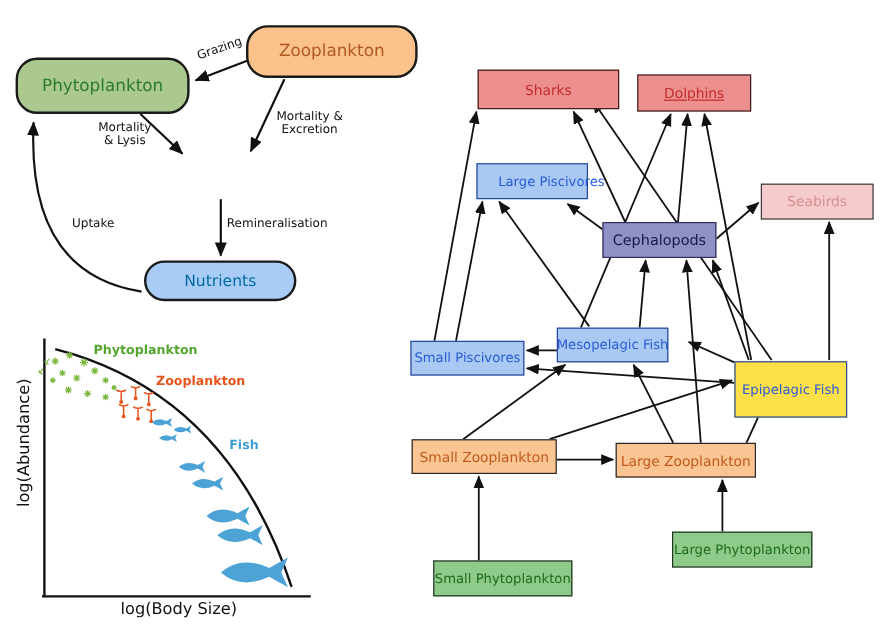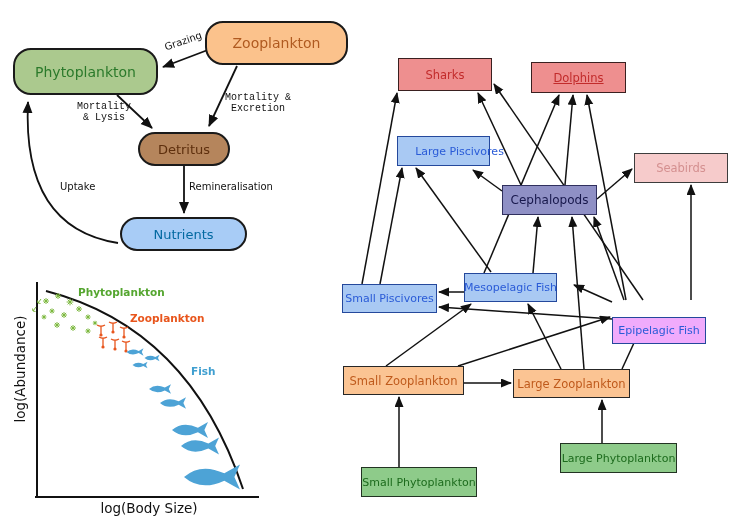--- a/index.html
+++ b/index.html
@@ -15,21 +15,21 @@
   .fw-node{
     position:absolute;z-index:2;display:flex;align-items:center;justify-content:center;
     border:1.5px solid #222;box-sizing:border-box;font-size:11px;white-space:nowrap;
   }
   .pill{
     position:absolute;z-index:2;display:flex;align-items:center;justify-content:center;
     border:2px solid #1a1a1a;border-radius:18px;box-sizing:border-box;
     font-size:14px;white-space:nowrap;
   }
   .nc-label{position:absolute;z-index:3;color:#111;font-size:10px;line-height:11px;white-space:nowrap;}
-  .nc-label.center{text-align:center;font-family:Liberation Mono, monospace;}
+  .nc-label.center{text-align:center;}
   .ss-label{position:absolute;z-index:3;font-weight:bold;font-size:10.5px;white-space:nowrap;}
   .ss-axis-label{position:absolute;z-index:3;color:#111;font-size:13.5px;white-space:nowrap;}
 </style>
 </head>
 <body>
 
 <div id="canvas">
 
   <svg id="edge-layer" viewBox="0 0 743 527">
     <defs>
@@ -132,23 +132,20 @@
         </g>
     </g>
   </svg>
 
   <div class="pill" style="left:13px;top:48px;width:145px;height:47px;background:#abc98e;color:#2b7a2b;">
     <span>Phytoplankton</span>
   </div>
   <div class="pill" style="left:205px;top:21px;width:143px;height:44px;background:#fbc28c;color:#b05a20;">
     <span>Zooplankton</span>
   </div>
-  <div class="pill" style="left:138px;top:132px;width:92px;height:34px;background:#b5855c;color:#5e2f0d;font-size:13px;">
-    <span>Detritus</span>
-  </div>
   <div class="pill" style="left:120px;top:217px;width:127px;height:34px;background:#a8ccf6;color:#0369a1;font-size:13px;">
     <span>Nutrients</span>
   </div>
 
   <div class="nc-label" style="left:163px;top:42px;transform:rotate(-19deg);transform-origin:left top;">Grazing</div>
   <div class="nc-label center" style="left:75px;top:101px;width:58px;">
     <span>Mortality</span><br>
     <span>&amp; Lysis</span>
   </div>
   <div class="nc-label center" style="left:224px;top:92px;width:68px;">
@@ -158,42 +155,42 @@
   <div class="nc-label" style="left:189px;top:181px;">Remineralisation</div>
   <div class="nc-label" style="left:60px;top:181px;">Uptake</div>
 
   <div class="ss-label" style="left:78px;top:286px;color:#55a630;">Phytoplankton</div>
   <div class="ss-label" style="left:130px;top:312px;color:#e8551c;">Zooplankton</div>
   <div class="ss-label" style="left:191px;top:365px;color:#3f9fd0;">Fish</div>
   <div class="ss-axis-label" style="left:12px;top:455px;width:172px;text-align:center;transform:rotate(-90deg);transform-origin:0 0;">log(Abundance)</div>
   <div class="ss-axis-label" style="left:88px;top:500px;width:122px;text-align:center;">log(Body Size)</div>
 
   <div id="fw-nodes">
-      <div class="fw-node" style="left: 398px; top: 58px; width: 94px; height: 33px; background: rgb(238, 143, 143); border-color: rgb(58, 32, 32); color: rgb(194, 43, 43); font-size: 11.5px;">
+      <div class="fw-node" style="left: 398px; top: 58px; width: 118px; height: 33px; background: rgb(238, 143, 143); border-color: rgb(58, 32, 32); color: rgb(194, 43, 43); font-size: 11.5px;">
         <span>Sharks</span>
       </div>
       <div class="fw-node" style="left: 531px; top: 62px; width: 95px; height: 31px; background: rgb(238, 143, 143); border-color: rgb(58, 32, 32); color: rgb(194, 43, 43); font-size: 11.5px; text-decoration: underline;">
         <span>Dolphins</span>
       </div>
       <div class="fw-node" style="left: 397px; top: 136px; width: 93px; height: 30px; background: rgb(169, 201, 243); border-color: rgb(36, 72, 156); color: rgb(42, 91, 215); font-size: 11px; padding-left: 32px;">
         <span>Large Piscivores</span>
       </div>
       <div class="fw-node" style="left: 634px; top: 153px; width: 94px; height: 30px; background: rgb(246, 203, 203); border-color: rgb(61, 61, 61); color: rgb(212, 144, 144); font-size: 11.5px;">
         <span>Seabirds</span>
       </div>
       <div class="fw-node" style="left: 502px; top: 185px; width: 95px; height: 30px; background: rgb(143, 144, 197); border-color: rgb(48, 48, 94); color: rgb(23, 23, 75); font-size: 12px;">
         <span>Cephalopods</span>
       </div>
       <div class="fw-node" style="left: 342px; top: 284px; width: 95px; height: 29px; background: rgb(169, 201, 243); border-color: rgb(36, 72, 156); color: rgb(42, 91, 215); font-size: 11px;">
         <span>Small Piscivores</span>
       </div>
       <div class="fw-node" style="left: 464px; top: 273px; width: 93px; height: 29px; background: rgb(169, 201, 243); border-color: rgb(36, 72, 156); color: rgb(42, 91, 215); font-size: 11px;">
         <span>Mesopelagic Fish</span>
       </div>
-      <div class="fw-node" style="left: 612px; top: 301px; width: 94px; height: 27px; background: #f0abfc; border-color: rgb(36, 72, 156); color: rgb(42, 91, 215); font-size: 11px; margin-top: 16px;">
+      <div class="fw-node" style="left: 612px; top: 301px; width: 94px; height: 47px; background: #fde047; border-color: rgb(36, 72, 156); color: rgb(42, 91, 215); font-size: 11px;">
         <span>Epipelagic Fish</span>
       </div>
       <div class="fw-node" style="left: 343px; top: 366px; width: 121px; height: 29px; background: rgb(251, 196, 147); border-color: rgb(38, 38, 38); color: rgb(191, 90, 28); font-size: 11.5px; text-align: right;">
         <span>Small Zooplankton</span>
       </div>
       <div class="fw-node" style="left: 513px; top: 369px; width: 117px; height: 29px; background: rgb(251, 196, 147); border-color: rgb(38, 38, 38); color: rgb(191, 90, 28); font-size: 11.5px;">
         <span>Large Zooplankton</span>
       </div>
       <div class="fw-node" style="left: 361px; top: 467px; width: 116px; height: 30px; background: rgb(142, 203, 138); border-color: rgb(34, 51, 34); color: rgb(29, 107, 29); font-size: 11px;">
         <span>Small Phytoplankton</span>

